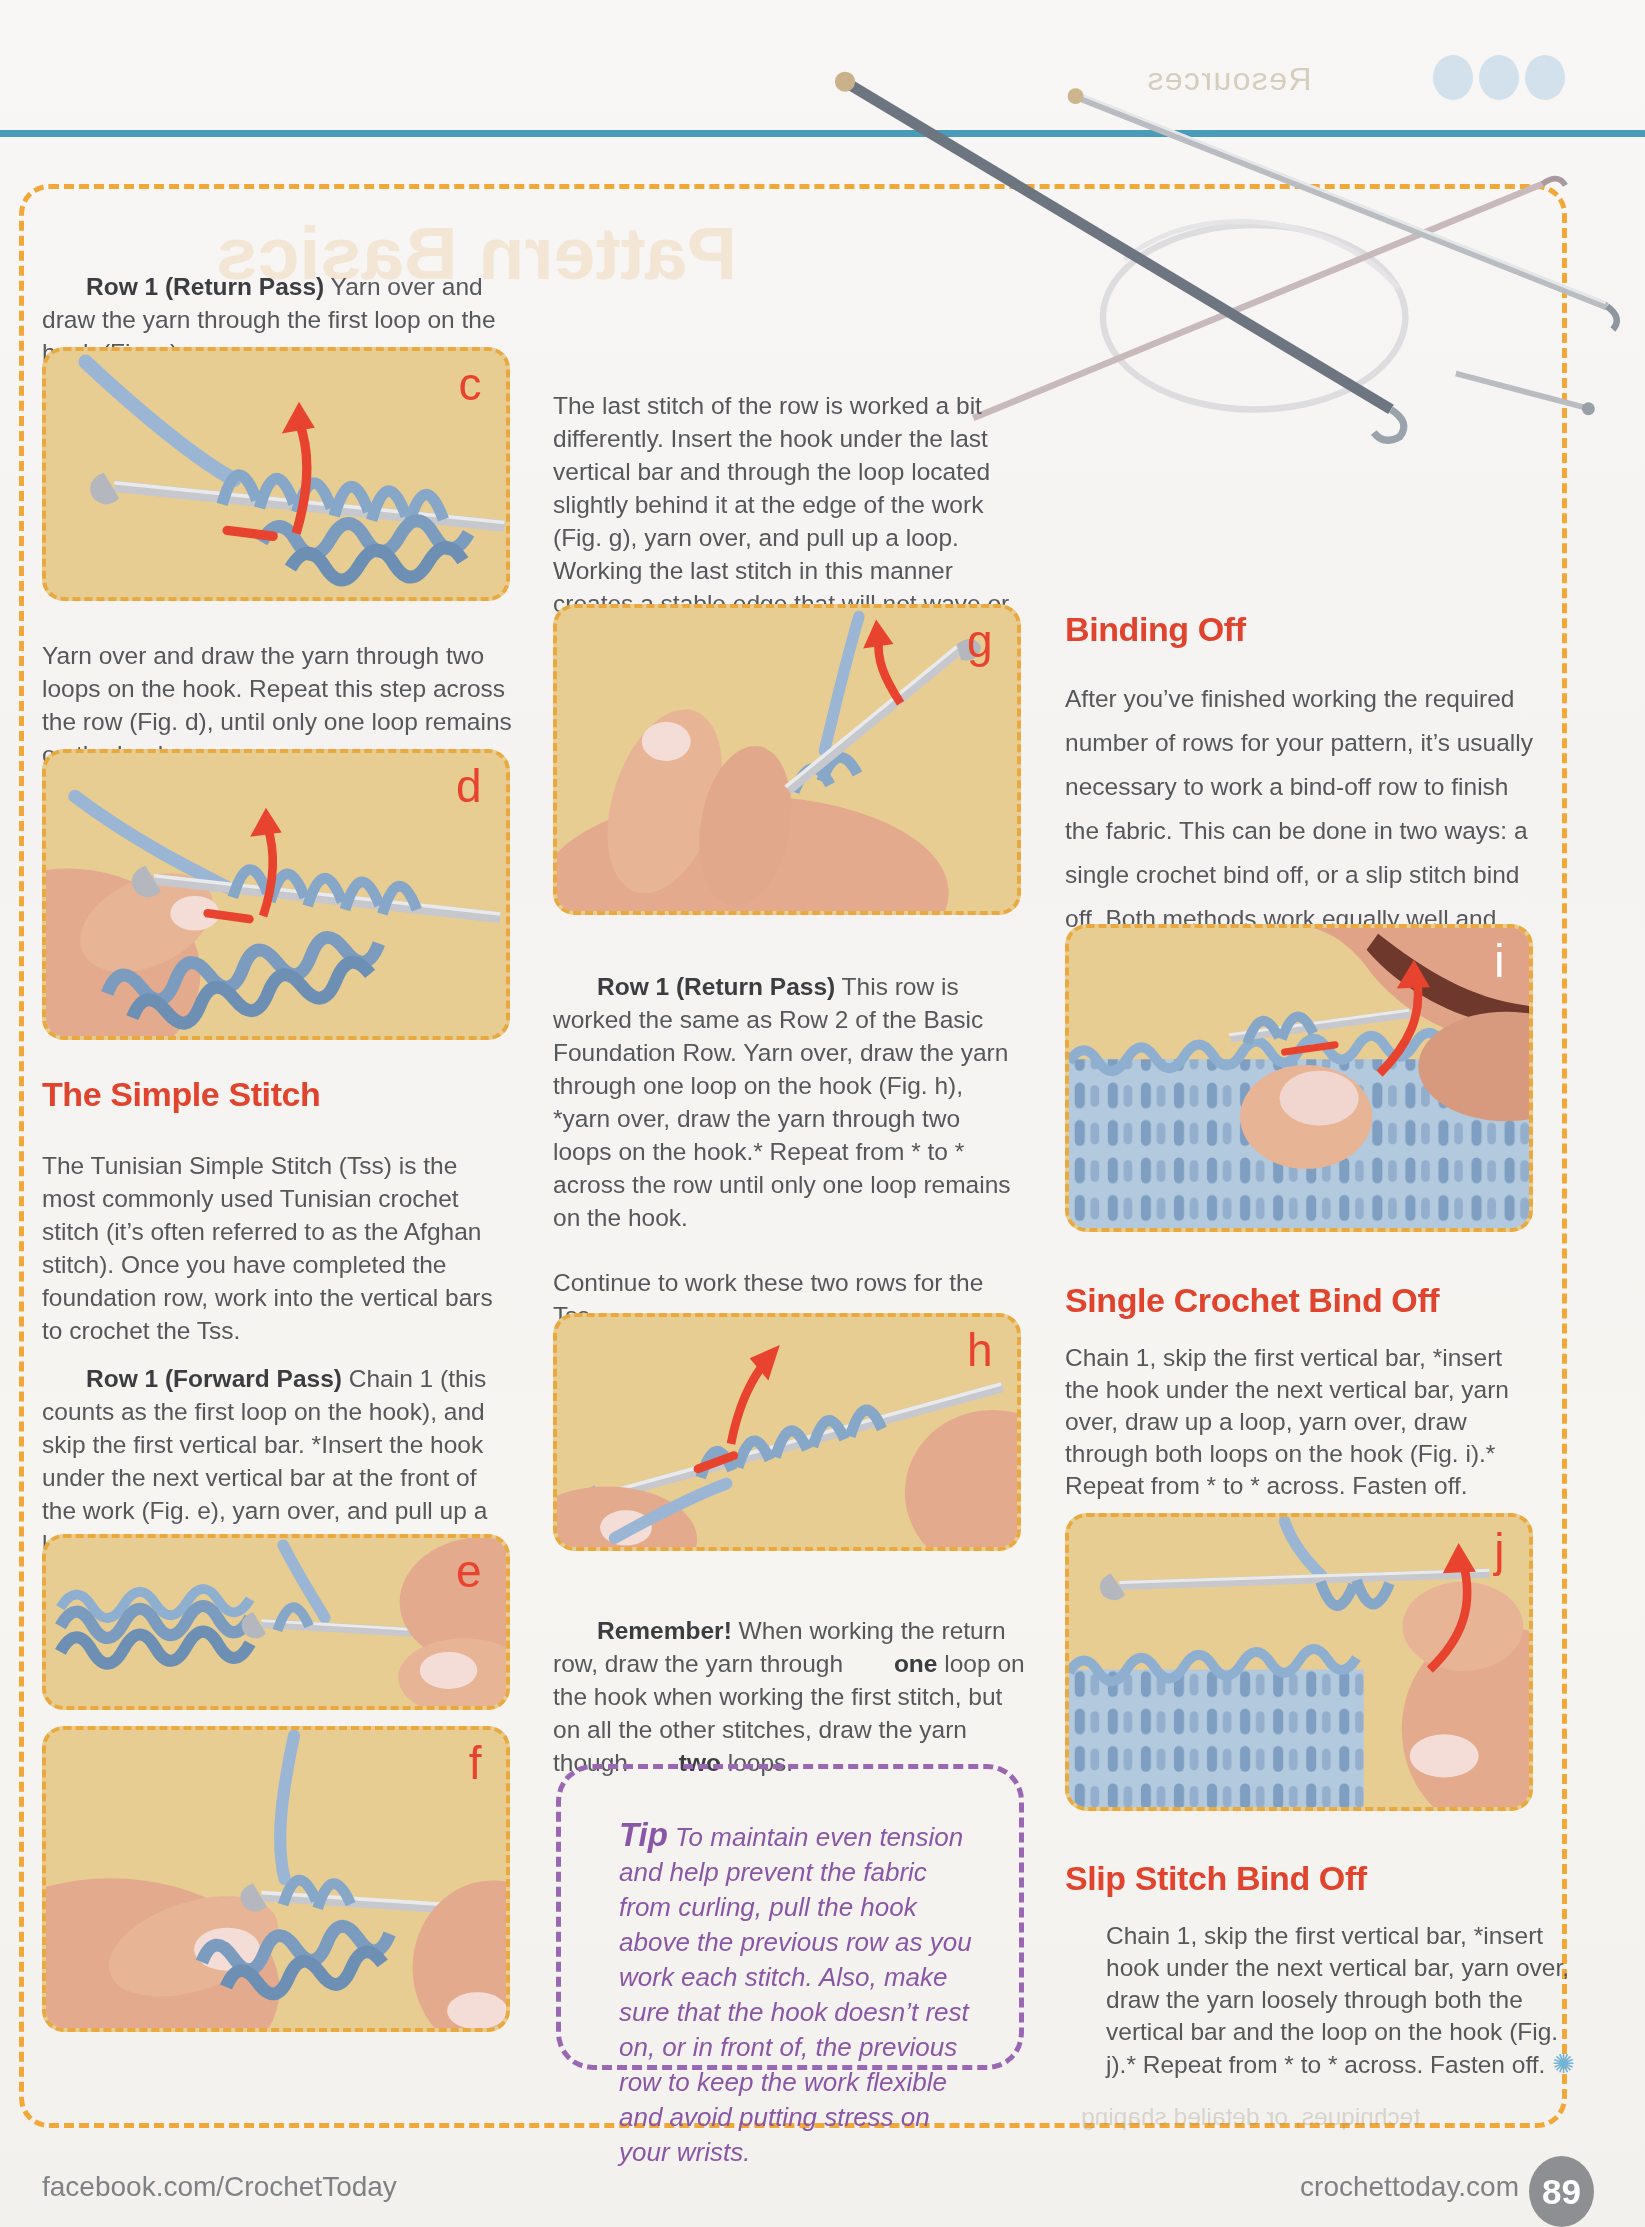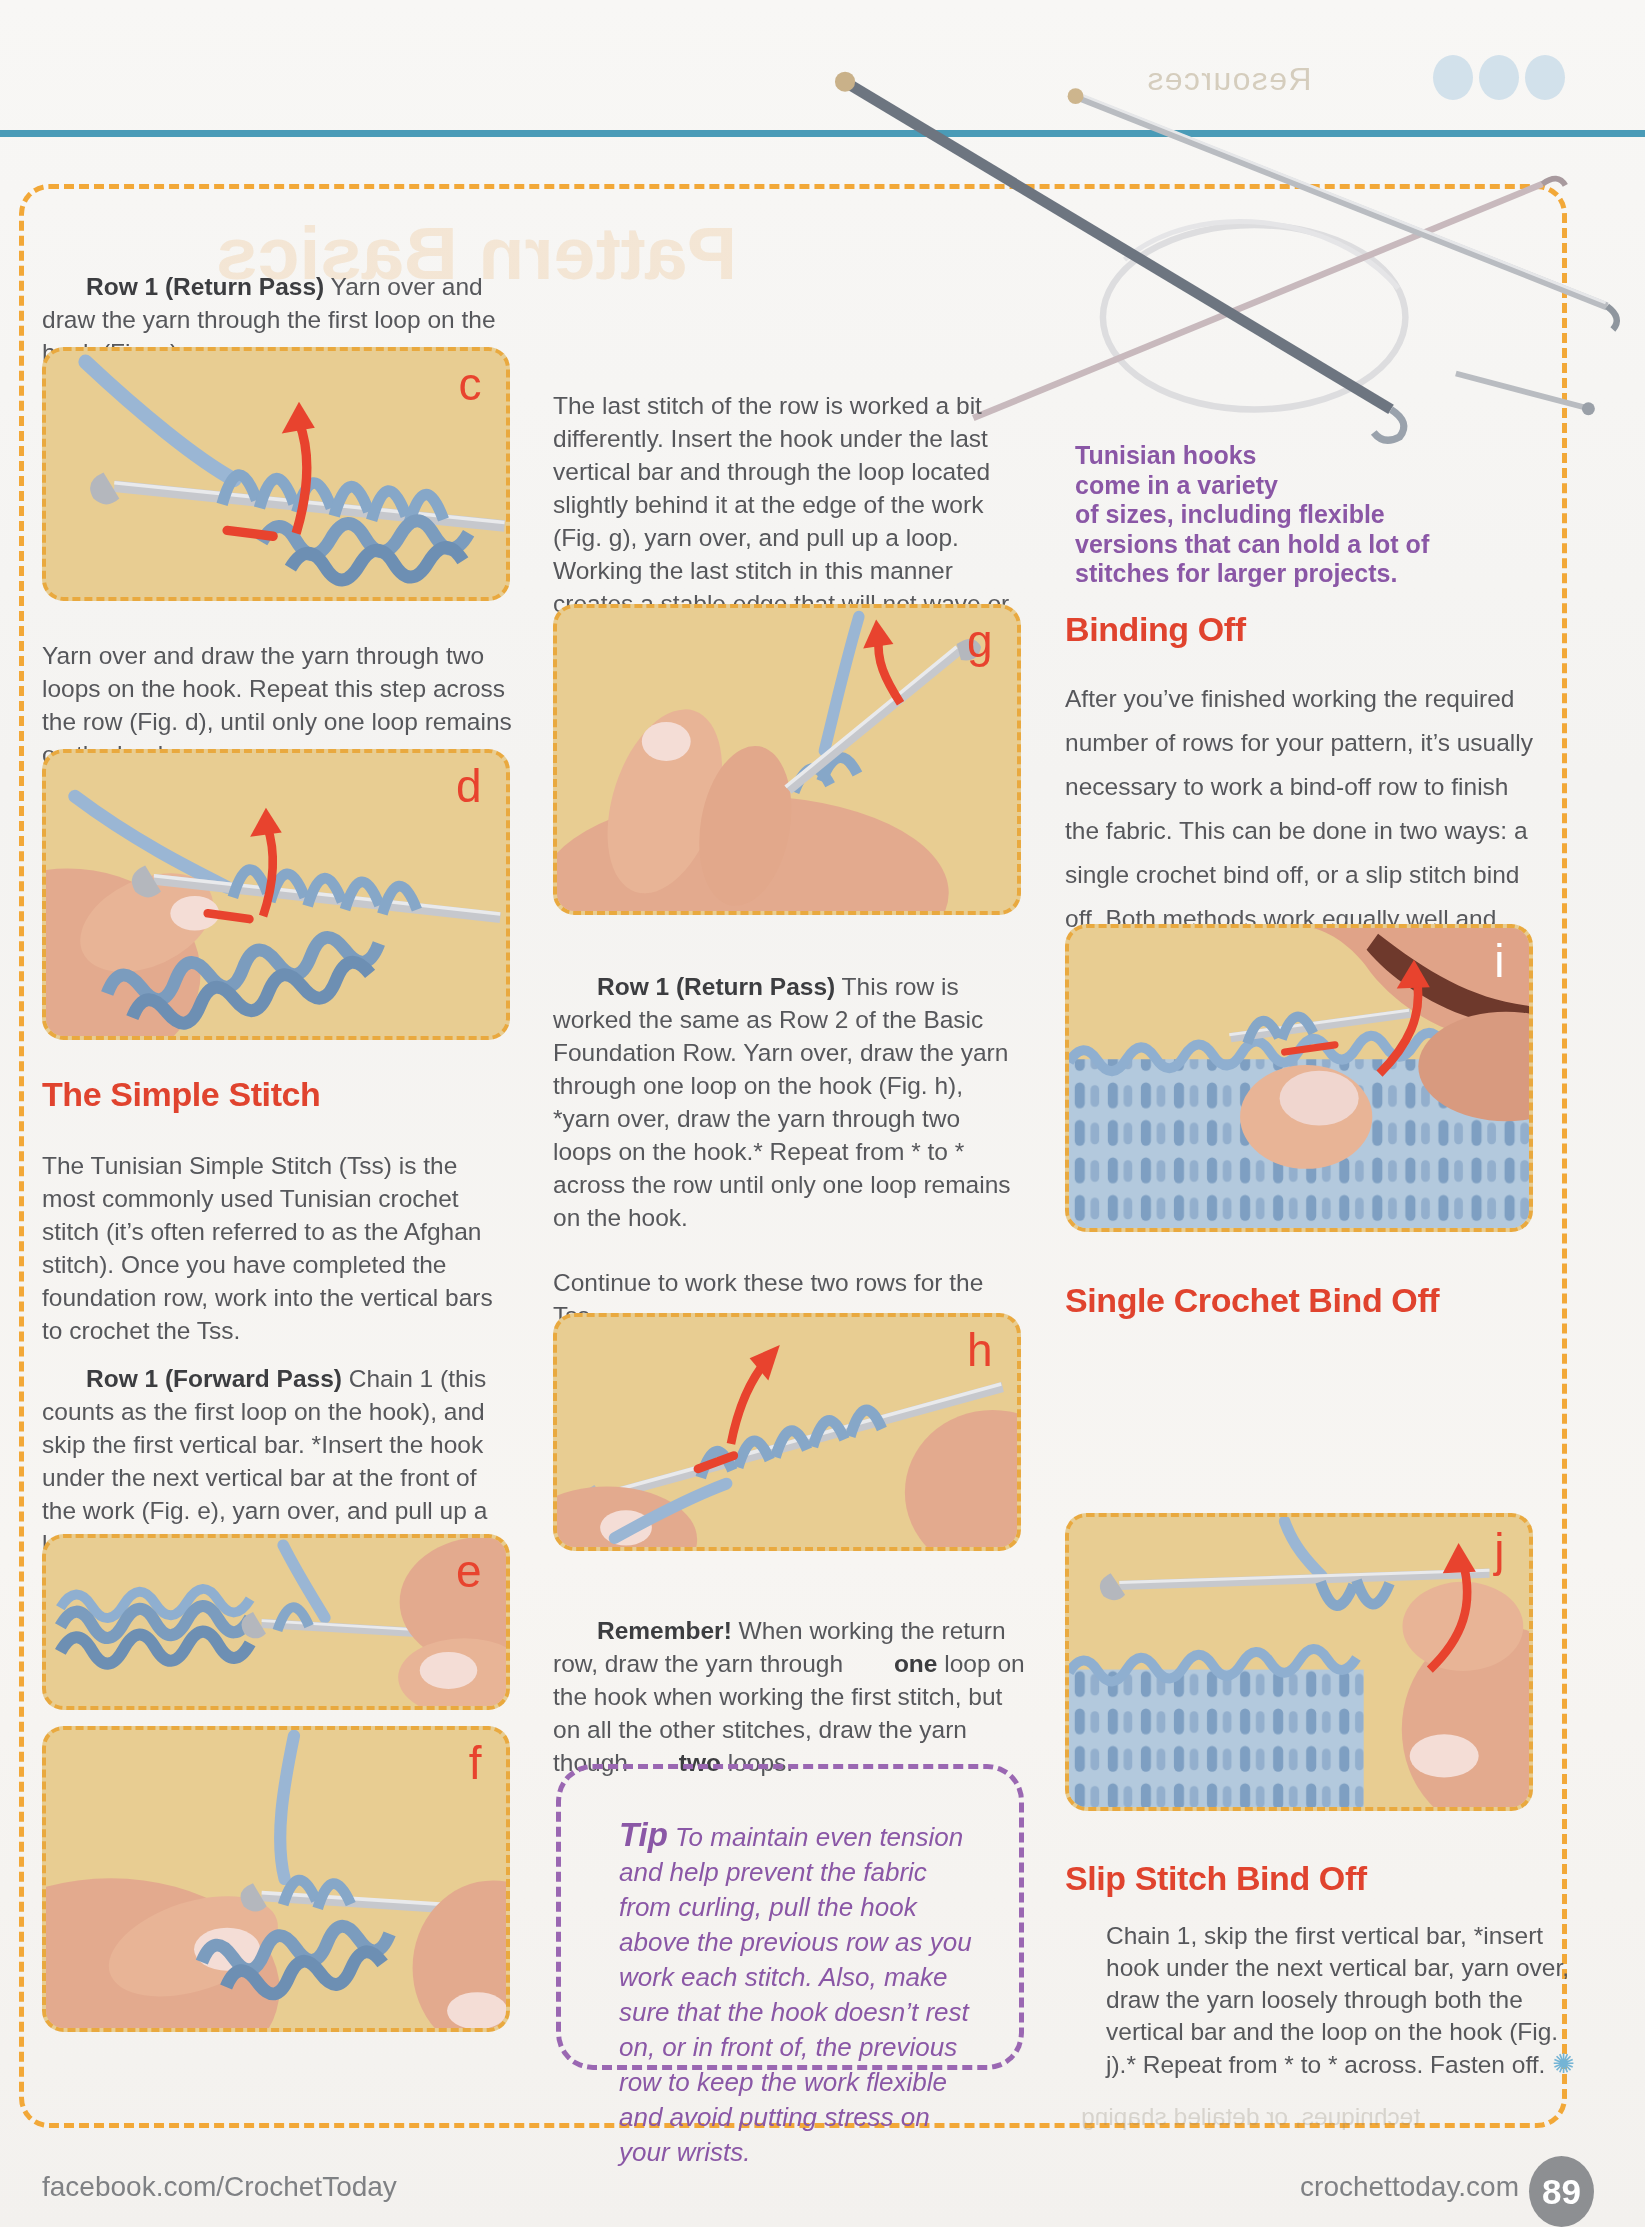--- a/index.html
+++ b/index.html
@@ -200,21 +200,20 @@
       <polygon points="310,38 268,56 294,86" fill="#e8432e"></polygon>
     </svg>
   </div>
 
   <p class="tb" style="left:553px;top:1589px"><span class="b">Remember!</span><span> When working the return row, draw the yarn through </span><span class="b">one</span><span> loop on the hook when working the first stitch, but on all the other stitches, draw the yarn though </span><span class="b">two</span><span> loops.</span></p>
 
   <div class="tip">
     <p style="margin:16px"><span class="b">Tip</span><span> To maintain even tension and help prevent the fabric from curling, pull the hook above the previous row as you work each stitch. Also, make sure that the hook doesn’t rest on, or in front of, the previous row to keep the work flexible and avoid putting stress on your wrists.</span></p>
   </div>
 
-  <div class="note" style="left:1075px;top:441px">Tunisian hooks<br>come in a variety<br>of sizes, including flexible<br>versions that can hold a lot of<br>stitches for larger projects.</div>
 
   <div class="hd" style="left:1065px;top:610px">Binding Off</div>
   <p class="tb" style="left:1065px;top:652px;line-height:44px">After you’ve finished working the required number of rows for your pattern, it’s usually necessary to work a bind-off row to finish the fabric. This can be done in two ways: a single crochet bind off, or a slip stitch bind off. Both methods work equally well and are easy to do.</p>
 
   <div class="fig" style="left:1065px;top:924px;width:468px;height:308px">
     <span class="figlabel light">i</span>
     <svg viewBox="0 0 640 416" preserveAspectRatio="none">
       <defs>
         <pattern id="tssI" width="46" height="52" patternUnits="userSpaceOnUse">
           <rect width="46" height="52" fill="#b3c9dd"></rect>
@@ -233,20 +232,21 @@
       <path d="M296 154 q20 -58 44 -8" stroke="#86a7c8" stroke-width="14" fill="none"></path>
       <ellipse cx="330" cy="262" rx="92" ry="72" fill="#e8b496"></ellipse>
       <ellipse cx="348" cy="236" rx="55" ry="38" fill="#f0d6cf"></ellipse>
       <path d="M300 172 l70 -10" stroke="#e8432e" stroke-width="10" stroke-linecap="round"></path>
       <path d="M432 202 C472 162 492 122 484 72" stroke="#e8432e" stroke-width="12" fill="none"></path>
       <polygon points="480,44 456,84 502,82" fill="#e8432e"></polygon>
     </svg>
   </div>
 
   <div class="hd" style="left:1065px;top:1281px">Single Crochet Bind Off</div>
+  <p class="tb" style="left:1065px;top:1317px;line-height:32px">Chain 1, skip the first vertical bar, *insert the hook under the next vertical bar, yarn over, draw up a loop, yarn over, draw through both loops on the hook (Fig. i).* Repeat from * to * across. Fasten off.</p>
 
   <div class="fig" style="left:1065px;top:1513px;width:468px;height:298px">
     <span class="figlabel">j</span>
     <svg viewBox="0 0 640 403" preserveAspectRatio="none">
       <defs>
         <pattern id="tssJ" width="46" height="52" patternUnits="userSpaceOnUse">
           <rect width="46" height="52" fill="#b3c9dd"></rect>
           <rect x="8" y="6" width="14" height="36" rx="7" fill="#7e9fc2"></rect>
           <rect x="30" y="10" width="12" height="30" rx="6" fill="#93afcd"></rect>
         </pattern>

